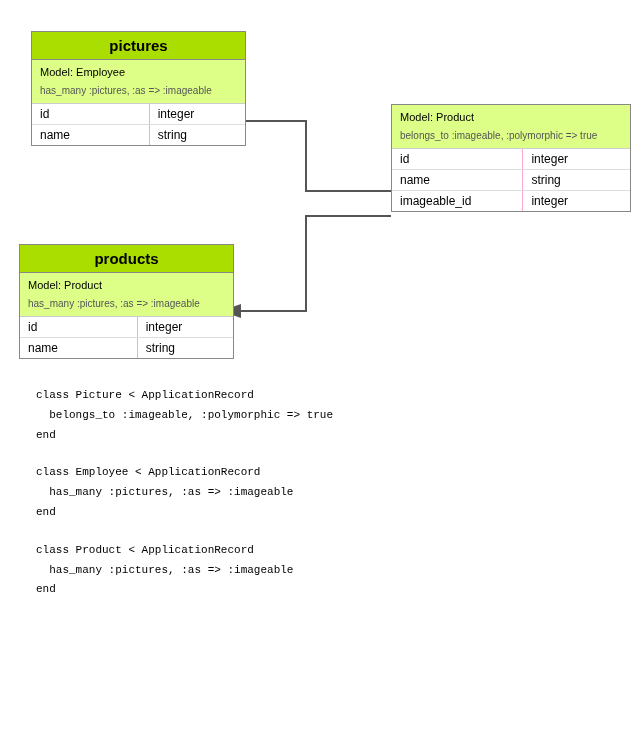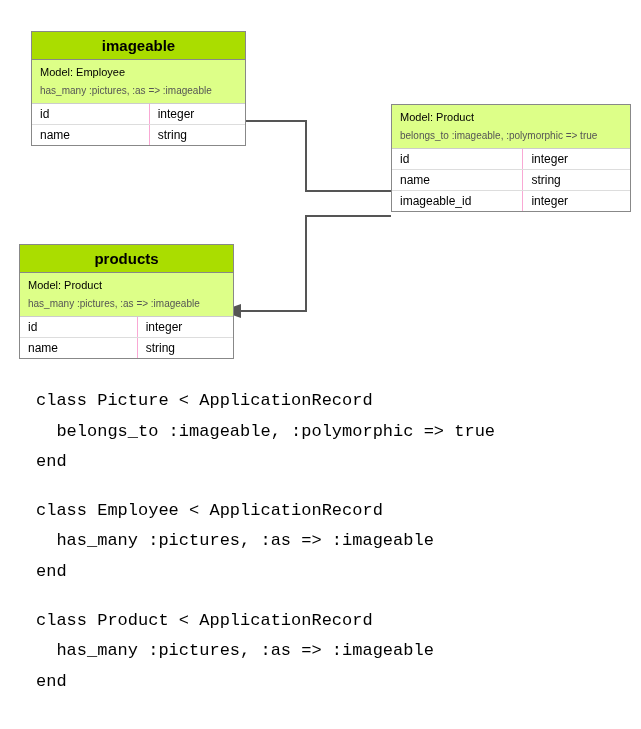--- a/index.html
+++ b/index.html
@@ -81,21 +81,21 @@
       width: 100%;
       height: 100%;
       pointer-events: none;
     }
 
     
     .code-section {
       margin-top: 20px;
       padding-left: 20px;
       font-family: 'Courier New', Courier, monospace;
-      font-size: 17px;
+      font-size: 11px;
       line-height: 1.8;
     }
 
     .code-block {
       margin-bottom: 18px;
     }
   </style>
 </head>
 <body>
 
@@ -108,21 +108,21 @@
         <polygon points="0 0, 10 3.5, 0 7" fill="#555"></polygon>
       </marker>
     </defs>
 
     <polyline points="375,175 290,175 290,105 225,105" fill="none" stroke="#555" stroke-width="2" marker-end="url(#arrowhead)"></polyline>
 
     <polyline points="375,200 290,200 290,295 225,295" fill="none" stroke="#555" stroke-width="2" marker-end="url(#arrowhead)"></polyline>
   </svg>
 
   <div class="db-table" style="left:15px; top:15px; width:215px;">
-    <div class="db-table-header">imageable</div>
+    <div class="db-table-header">pictures</div>
     <div class="db-table-model">
       <span>Model: </span><span>Employee</span><br>
       <span class="sub">has_many :pictures, :as =&gt; :imageable</span>
     </div>
     <table>
       <tbody>
           <tr>
         <td>id</td>
         <td>integer</td>
       </tr>

